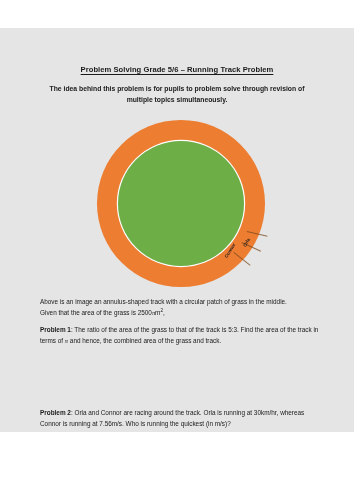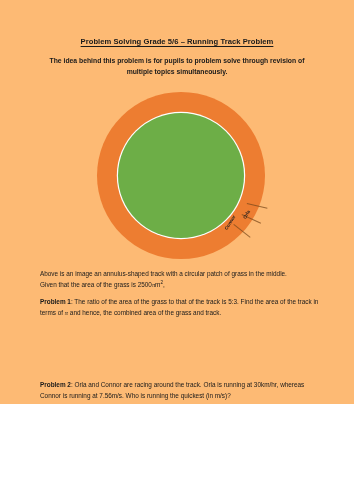--- a/index.html
+++ b/index.html
@@ -14,22 +14,23 @@
     overflow: hidden;
     font-family: "Liberation Sans", sans-serif;
     color: #1a1a1a;
     -webkit-font-smoothing: antialiased;
   }
 
   .page {
     position: relative;
     width: 354px;
     height: 404px;
-    background: #fdba74;
+    background: #e5e5e5;
     box-sizing: border-box;
+    margin-top: 28px;
   }
 
   
   .doc-title {
     position: absolute;
     left: 0;
     right: 0;
     top: 36px;
     text-align: center;
     font-size: 7.6px;

